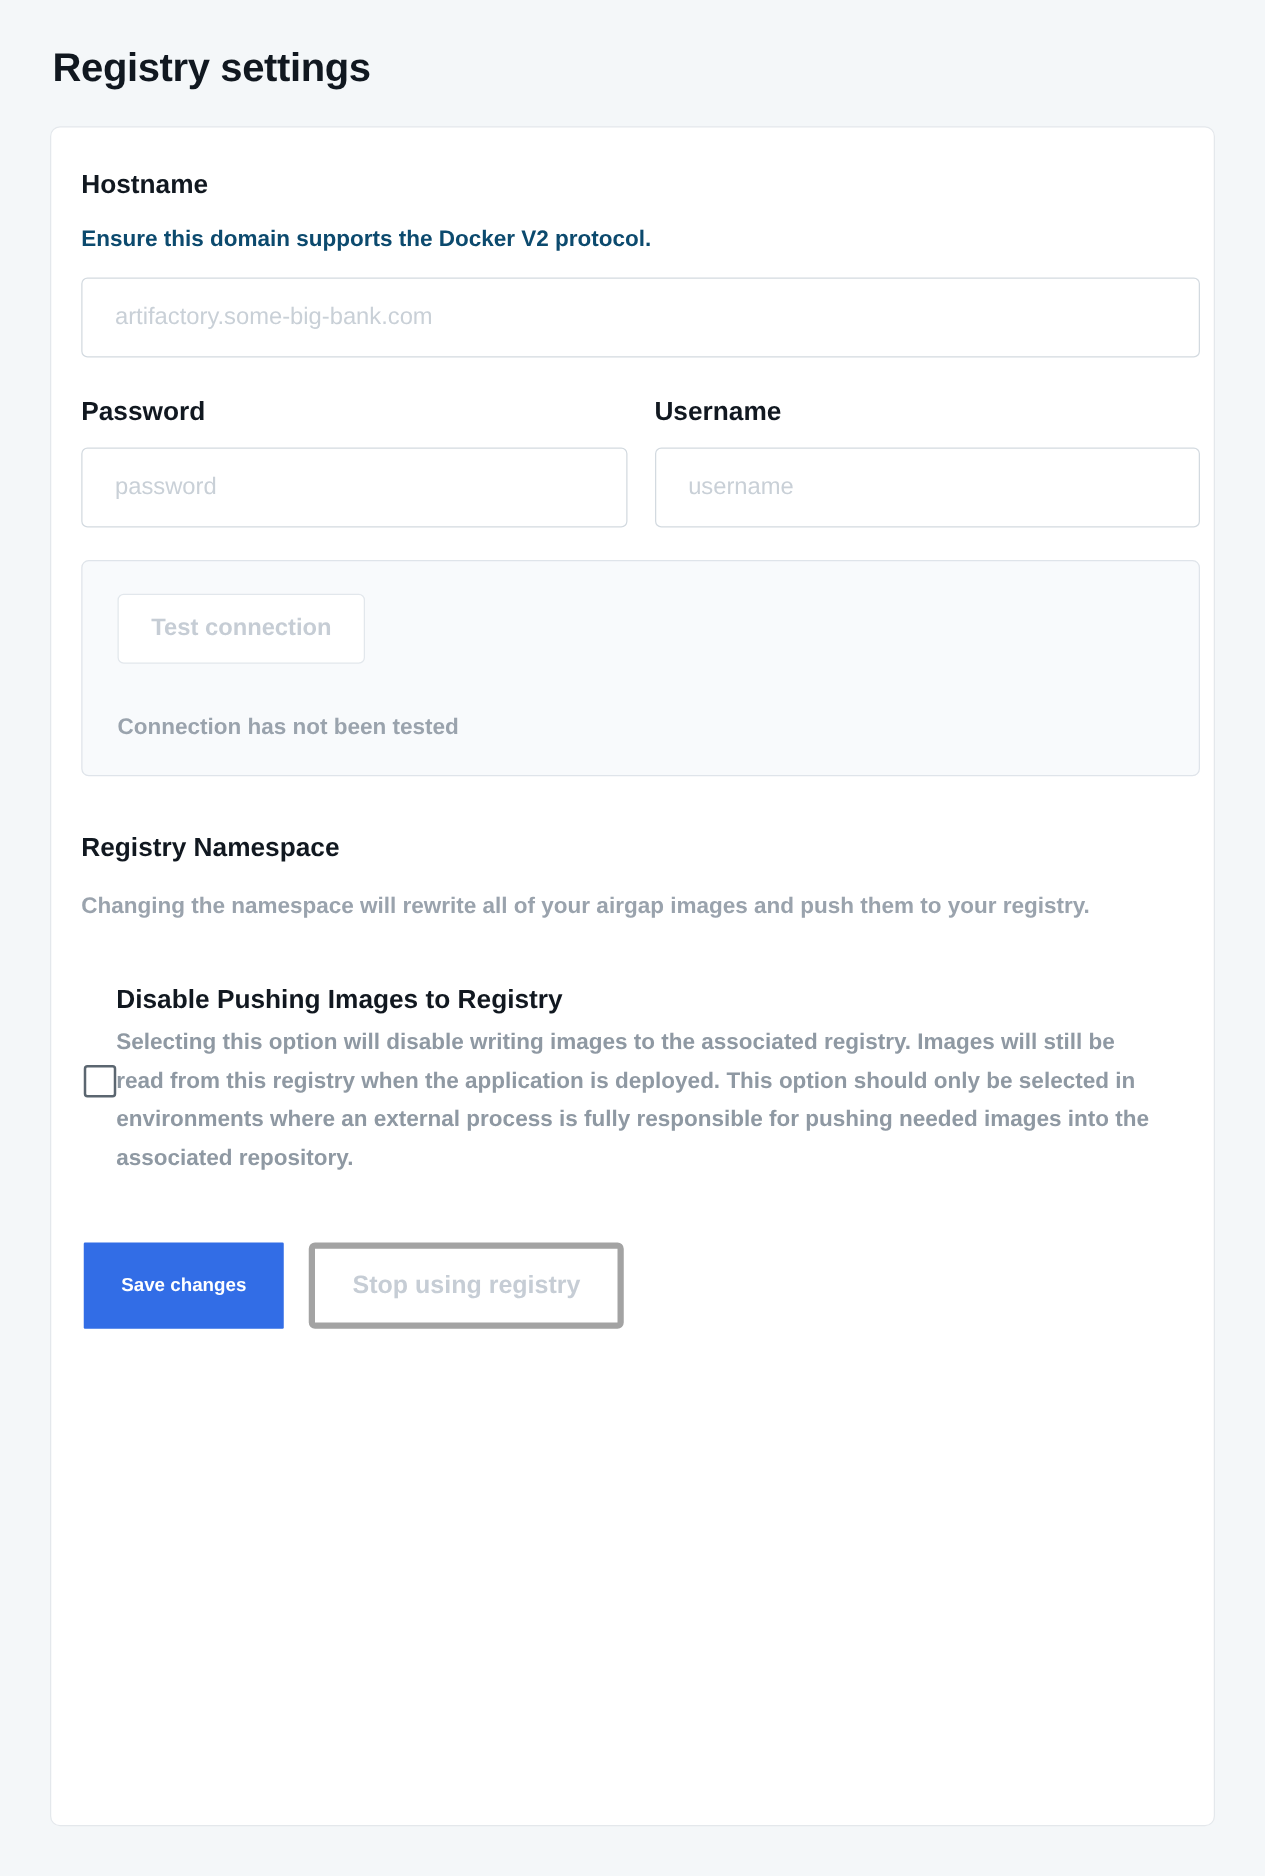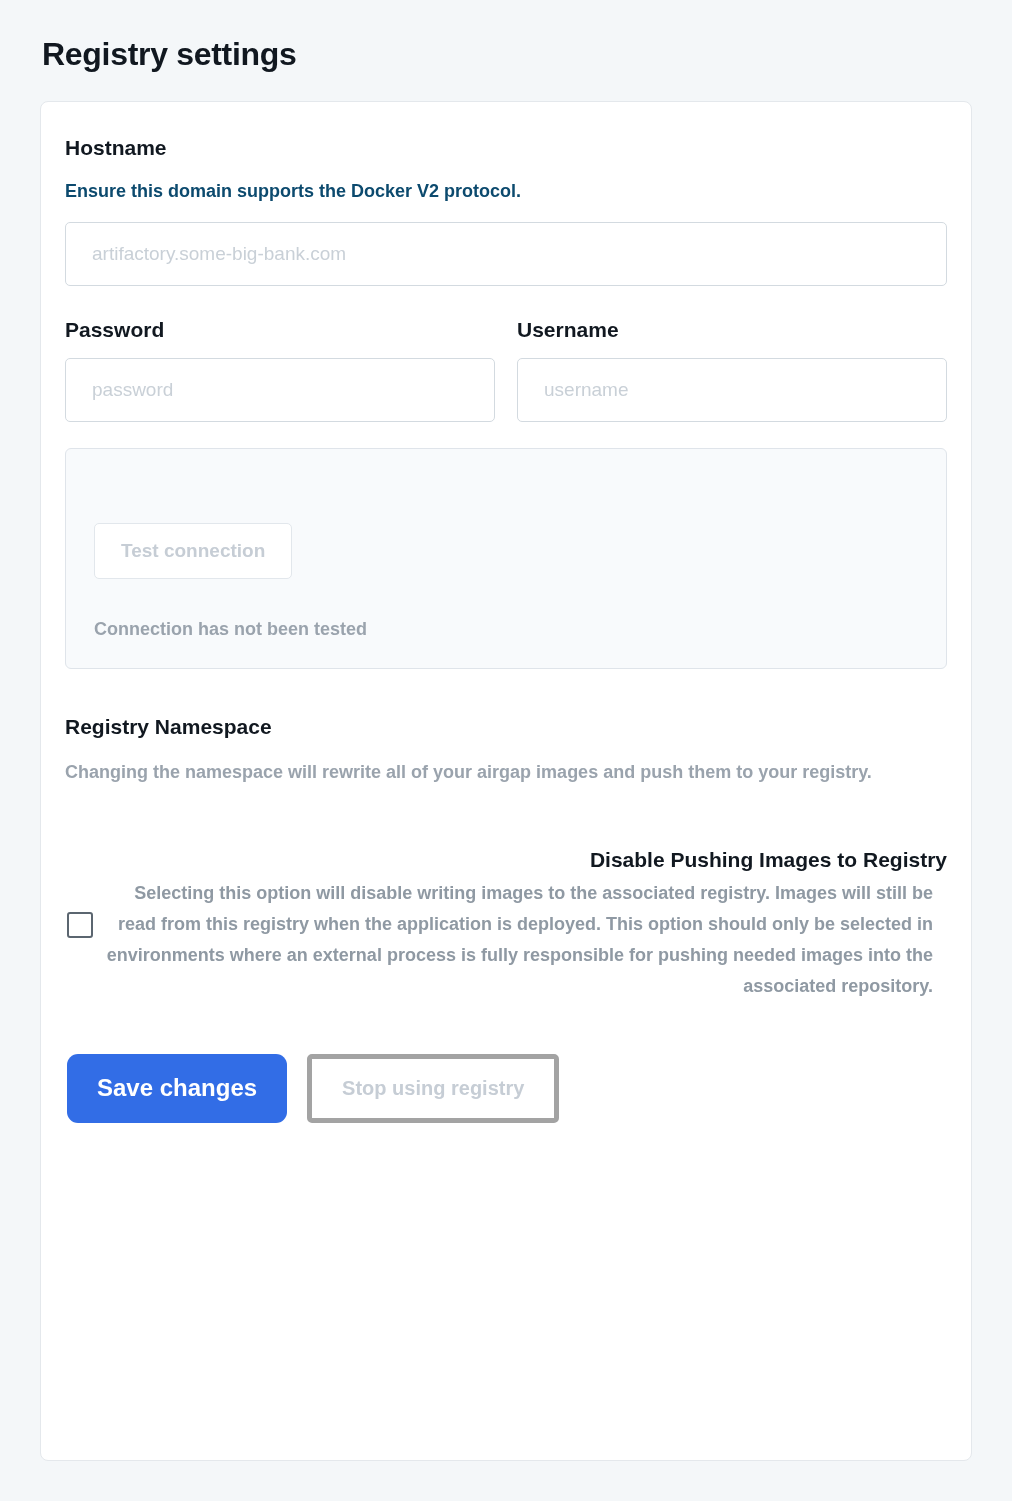--- a/index.html
+++ b/index.html
@@ -21,21 +21,21 @@
     font-size: 32px;
     font-weight: bold;
     color: #111820;
     letter-spacing: -0.3px;
     margin: 0 0 28px 2px;
   }
   .card {
     background: #ffffff;
     border: 1px solid #e4e8ec;
     border-radius: 8px;
-    padding: 34px 24px 30px 24px;
+    padding: 34px 11px 30px 24px;
     min-height: 1360px;
   }
   .section-label {
     font-size: 21px;
     font-weight: bold;
     color: #111820;
     margin: 0 0 18px 0;
   }
   .help-text {
     font-size: 18px;
@@ -83,35 +83,33 @@
     display: inline-block;
     border: 1px solid #e2e7ec;
     border-radius: 5px;
     background: #ffffff;
     color: #c6cdd5;
     font-size: 19px;
     font-weight: bold;
     padding: 16px 26px;
     font-family: "Liberation Sans", sans-serif;
     cursor: pointer;
-    margin-top: 48px;
   }
   .test-status {
     margin-top: 40px;
     font-size: 18px;
     color: #9aa3ad;
     font-weight: bold;
   }
   .block-gap { margin-top: 46px; }
   .checkbox-row {
     display: flex;
     align-items: center;
-    margin-top: 60px;
+    margin-top: 48px;
     padding-left: 2px;
-    text-align: right;
   }
   .checkbox {
     width: 26px;
     height: 26px;
     border: 2px solid #5b6670;
     border-radius: 3px;
     background: #fff;
     flex: 0 0 auto;
     cursor: pointer;
   }
@@ -133,22 +131,22 @@
   .footer {
     display: flex;
     gap: 20px;
     margin-top: 52px;
     padding-left: 2px;
   }
   .btn-primary {
     background: #326de6;
     color: #ffffff;
     border: none;
-    border-radius: 11px;
-    font-size: 24px;
+    border-radius: 1px;
+    font-size: 15px;
     font-weight: bold;
     padding: 18px 30px;
     font-family: "Liberation Sans", sans-serif;
     cursor: pointer;
   }
   .btn-ghost {
     background: #ffffff;
     color: #c6cdd5;
     border: 5px solid #a3a3a3;
     border-radius: 5px;

